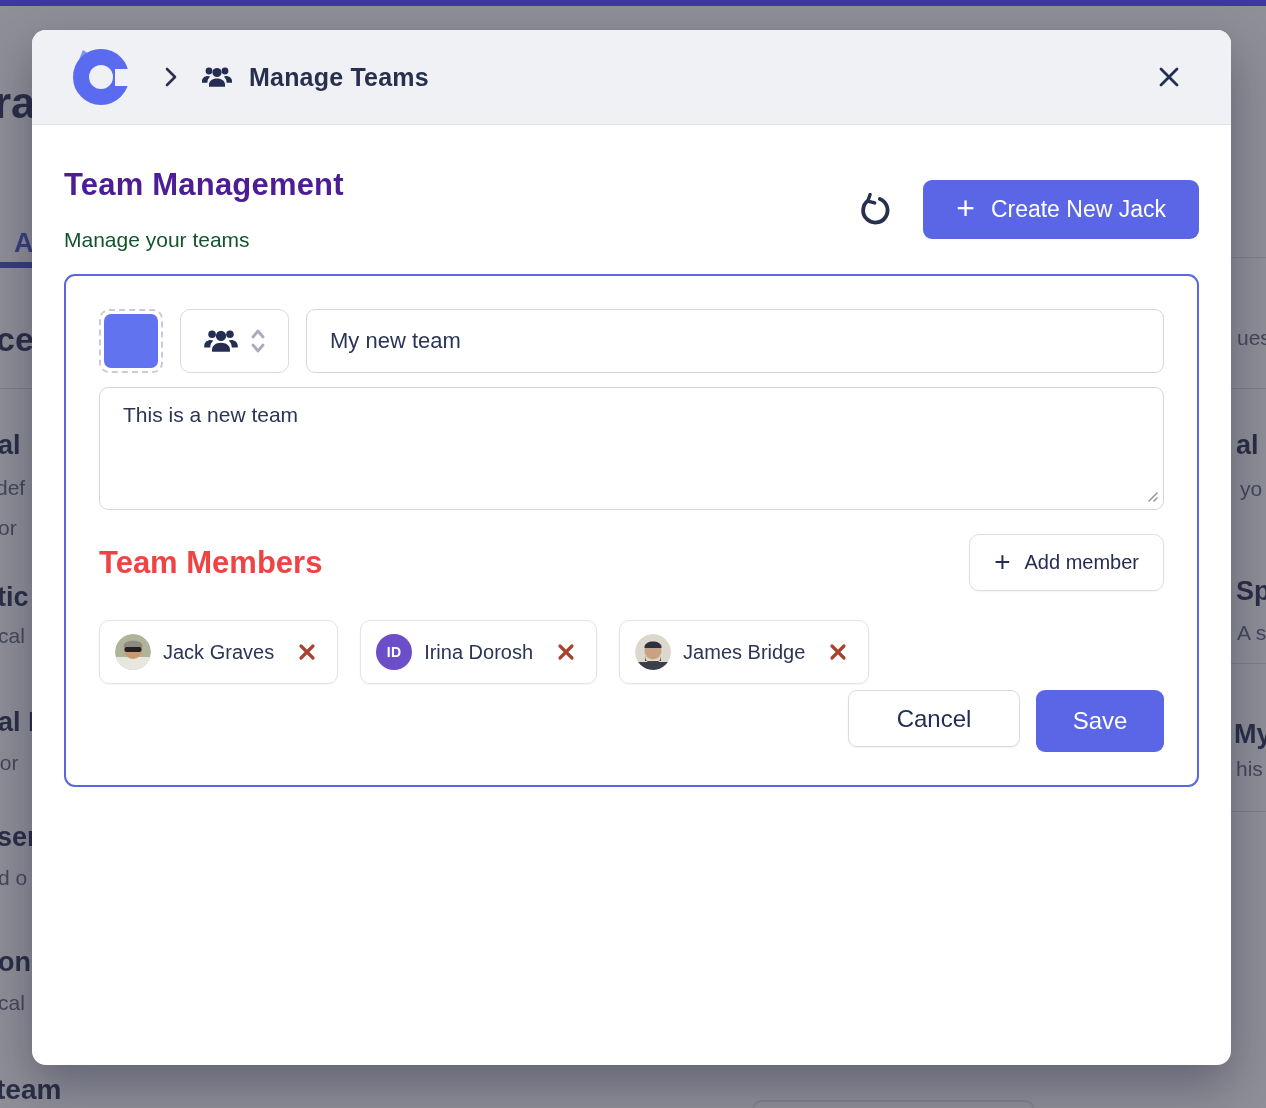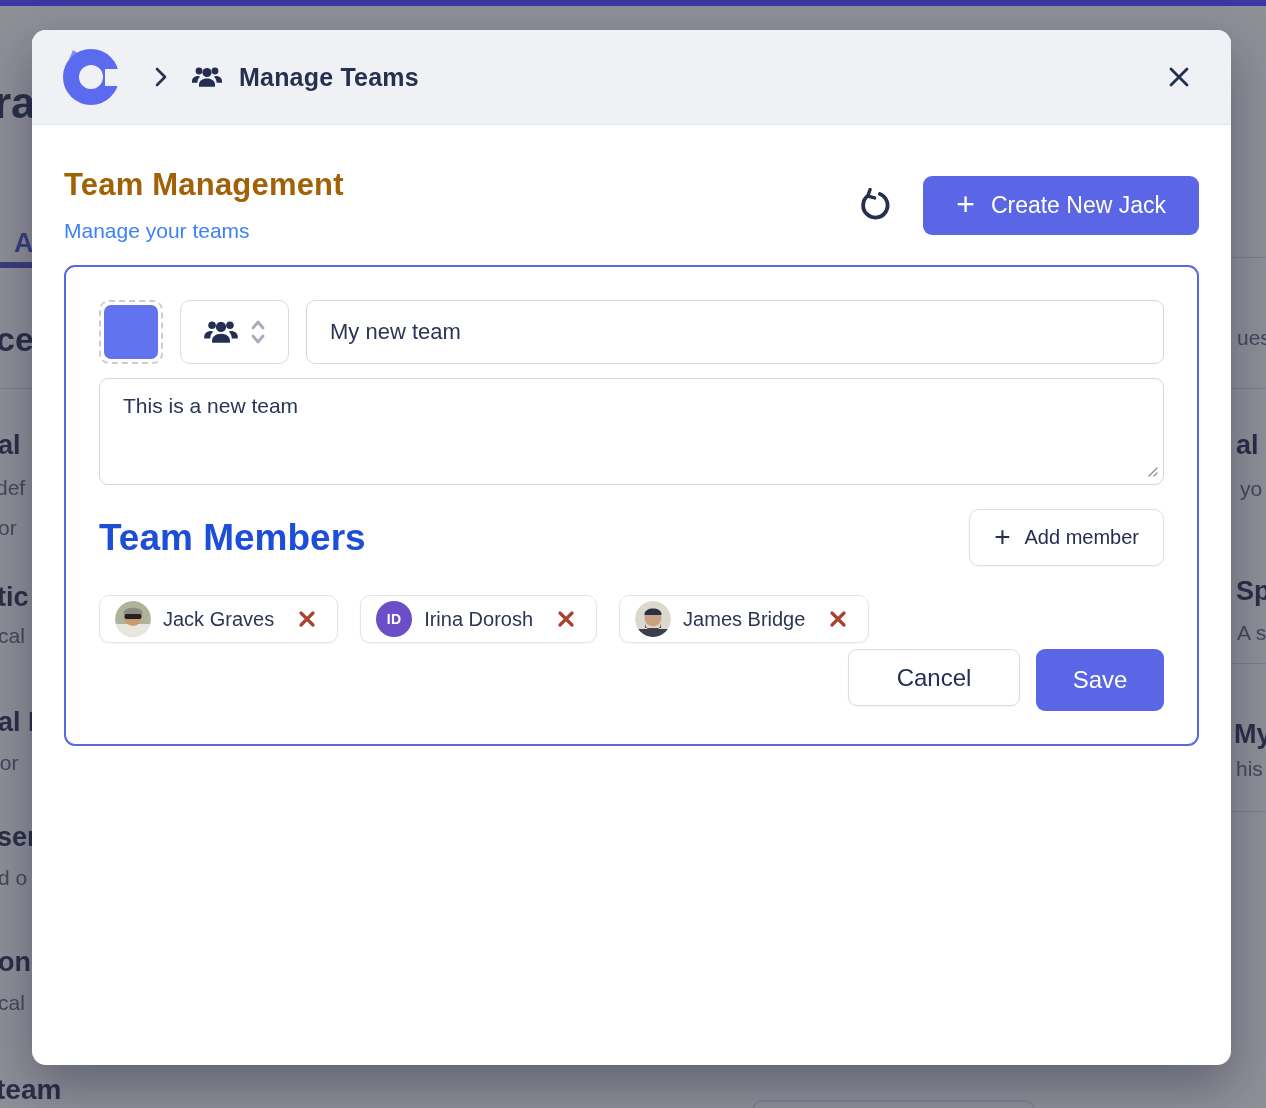--- a/index.html
+++ b/index.html
@@ -52,35 +52,35 @@
 
   
   .modal {
     position: absolute; left: 32px; top: 30px; width: 1199px; height: 1035px;
     background: #ffffff; border-radius: 14px; z-index: 10;
     box-shadow: 0 20px 50px rgba(15,18,45,0.35);
     overflow: hidden;
   }
   .modal-header {
     height: 95px; background: #F0F1F4; border-bottom: 1px solid #E3E4E8;
-    display: flex; align-items: center; padding: 0 30px;
+    display: flex; align-items: center; padding: 0 40px;
   }
   .logo { position: relative; width: 58px; height: 58px; flex: 0 0 auto; }
   .logo .wedge { position: absolute; left: 1px; top: 2px; width: 22px; height: 24px; background: #7D96F2; clip-path: polygon(45% 0, 100% 30%, 0 100%); }
   .logo .ring { position: absolute; inset: 1px; border: 16px solid #5B6BF0; border-radius: 50%; }
   .logo .notch { position: absolute; right: -5px; top: 21px; width: 20px; height: 17px; background: #F0F1F4; }
   .crumb-chevron { margin-left: 34px; display: flex; align-items: center; }
   .crumb-users { margin-left: 22px; display: flex; align-items: center; }
   .crumb-title { margin-left: 15px; font-size: 25px; font-weight: 600; color: #28304F; letter-spacing: 0.2px; }
   .close-btn { margin-left: auto; width: 44px; height: 44px; display: flex; align-items: center; justify-content: center; background: none; border: none; cursor: pointer; }
 
   .modal-body { padding: 42px 32px 0 32px; }
   .title-row { display: flex; align-items: center; }
-  .page-title { font-size: 31px; font-weight: 700; color: #a16207; letter-spacing: 0.2px; }
-  .page-subtitle { font-size: 21px; color: #3b82f6; margin-top: 16px; }
+  .page-title { font-size: 31px; font-weight: 700; color: #4c1d95; letter-spacing: 0.2px; }
+  .page-subtitle { font-size: 21px; color: #14532d; margin-top: 25px; }
   .title-actions { margin-left: auto; display: flex; align-items: center; }
   .refresh-btn { background: none; border: none; cursor: pointer; display: flex; align-items: center; padding: 4px; }
   .create-btn {
     margin-left: 28px; height: 59px; padding: 0 33px; border: none; border-radius: 9px;
     background: #5A66E5; color: #ffffff; font-size: 23px; font-weight: 500;
     display: flex; align-items: center; gap: 16px; cursor: pointer;
     font-family: inherit;
   }
   .create-btn .plus { font-size: 32px; font-weight: 300; line-height: 1; margin-top: -3px; }
 
@@ -94,39 +94,39 @@
   .icon-select {
     width: 109px; height: 64px; border: 1px solid #D9DBE2; border-radius: 10px; background: #ffffff;
     display: flex; align-items: center; justify-content: center; gap: 9px; cursor: pointer;
   }
   .name-input {
     flex: 1; height: 64px; border: 1px solid #D5D7DF; border-radius: 9px;
     font-size: 22px; color: #2B3555; padding: 0 23px; font-family: inherit; background: #fff;
   }
   .desc-wrap { position: relative; margin-top: 14px; }
   .desc-textarea {
-    width: 100%; height: 107px; border: 1px solid #D5D7DF; border-radius: 9px;
+    width: 100%; height: 123px; border: 1px solid #D5D7DF; border-radius: 9px;
     font-size: 21px; color: #2B3555; padding: 13px 23px; font-family: inherit;
     resize: none; background: #fff; line-height: 1.35;
   }
   .resize-grip { position: absolute; right: 6px; bottom: 8px; pointer-events: none; }
 
   .members-row { display: flex; align-items: center; margin-top: 20px; }
-  .members-heading { font-size: 37px; font-weight: 700; color: #1d4ed8; }
+  .members-heading { font-size: 31px; font-weight: 700; color: #ef4444; }
   .add-member-btn {
     margin-left: auto; height: 57px; padding: 0 24px; background: #ffffff;
     border: 1px solid #DEE0E6; border-radius: 10px; box-shadow: 0 1px 2px rgba(30,35,60,0.06);
     display: flex; align-items: center; gap: 14px; cursor: pointer;
     font-size: 20px; font-weight: 500; color: #242E52; font-family: inherit;
   }
   .add-member-btn .plus { font-size: 28px; font-weight: 300; line-height: 1; margin-top: -2px; }
 
   .chips-row { display: flex; gap: 22px; margin-top: 29px; }
   .member-chip {
-    height: 48px; border: 1px solid #E3E5EA; border-radius: 10px; background: #fff;
+    height: 64px; border: 1px solid #E3E5EA; border-radius: 10px; background: #fff;
     box-shadow: 0 1px 2px rgba(30,35,60,0.05);
     display: flex; align-items: center; padding: 0 18px 0 15px; gap: 12px;
   }
   .avatar { width: 36px; height: 36px; border-radius: 50%; overflow: hidden; flex: 0 0 auto; }
   .avatar-badge {
     width: 36px; height: 36px; border-radius: 50%; background: #6B4EC8; color: #fff;
     font-size: 14px; font-weight: 700; display: flex; align-items: center; justify-content: center;
     flex: 0 0 auto; letter-spacing: 0.3px;
   }
   .chip-name { font-size: 20px; color: #2B3555; }

